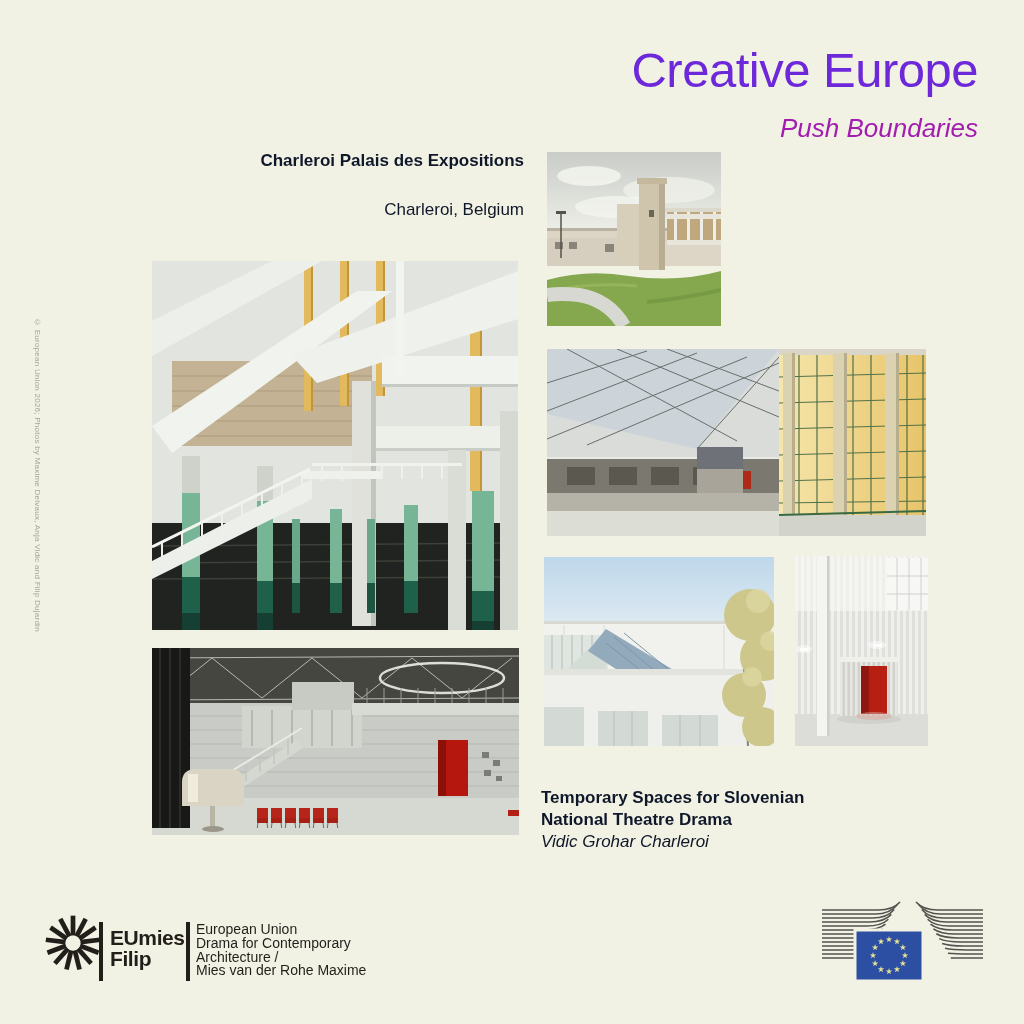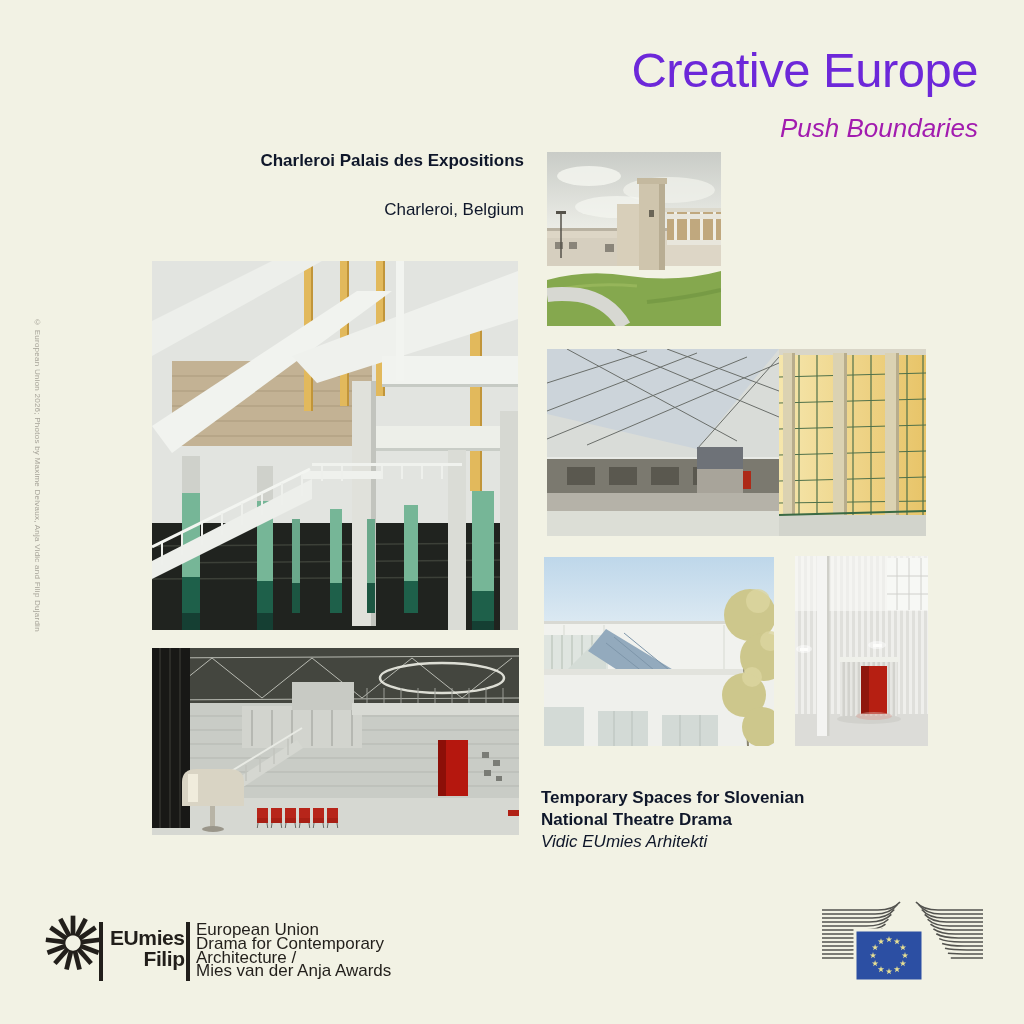--- a/index.html
+++ b/index.html
@@ -31,22 +31,22 @@
   #photo3{left:547px;top:349px;width:379px;height:187px;}
   #photo4{left:544px;top:557px;width:230px;height:189px;}
   #photo5{left:795px;top:556px;width:133px;height:190px;}
   #photo6{left:152px;top:648px;width:367px;height:187px;}
 
   
   .eumies-star{position:absolute;left:40px;top:910px;width:66px;height:66px;}
   .eumies-bar{position:absolute;width:4px;height:59px;top:922px;background:#221f1b;}
   #bar1{left:99px;} #bar2{left:186px;}
   .eumies-words{position:absolute;left:110px;top:927px;font-size:21px;line-height:21px;
-    font-weight:700;letter-spacing:-.4px;color:#221f1b;text-align:right;}
-  .eumies-tagline{position:absolute;left:196px;top:923px;font-size:17px;line-height:13.8px;color:#221f1b;}
+    font-weight:700;letter-spacing:-.4px;color:#221f1b;}
+  .eumies-tagline{position:absolute;left:196px;top:923px;font-size:14px;line-height:13.8px;color:#221f1b;}
 
   
   .eclogo{position:absolute;left:820px;top:900px;width:165px;height:90px;}
 </style>
 </head>
 <body>
 
 <div id="canvas">
 
   <div class="credit">© European Union 2026; Photos by Maxime Delvaux, Anja Vidic and Filip Dujardin</div>
@@ -464,21 +464,21 @@
       <path d="M30,158 L30,134 Q30,121 45,121 L77,121 Q92,121 92,134 L92,158 Z" fill="#d9d4c4"></path>
       <rect x="36" y="126" width="10" height="28" fill="#f0ecdc"></rect>
       <rect x="58" y="158" width="5" height="22" fill="#b8b4a6"></rect>
       <ellipse cx="61" cy="181" rx="11" ry="3" fill="#9a968a"></ellipse>
     </svg>
   </figure>
 
   <div class="proj proj-si">
     <div class="pname">Temporary Spaces for Slovenian</div>
     <div class="pname">National Theatre Drama</div>
-    <div class="parch">Vidic EUmies Arhitekti</div>
+    <div class="parch">Vidic Grohar Charleroi</div>
   </div>
 
   <svg class="eumies-star" viewBox="0 0 70 70">
     <g stroke="#221f1b" stroke-width="5">
       <line x1="35" y1="6" x2="35" y2="27"></line>
       <line x1="35" y1="6" x2="35" y2="27" transform="rotate(27.7 35 35)"></line>
       <line x1="35" y1="6" x2="35" y2="27" transform="rotate(55.4 35 35)"></line>
       <line x1="35" y1="6" x2="35" y2="27" transform="rotate(83.1 35 35)"></line>
       <line x1="35" y1="6" x2="35" y2="27" transform="rotate(110.8 35 35)"></line>
       <line x1="35" y1="6" x2="35" y2="27" transform="rotate(138.5 35 35)"></line>
@@ -494,21 +494,21 @@
   <div class="eumies-bar" id="bar1"></div>
   <div class="eumies-words">
     <div>EUmies</div>
     <div>Filip</div>
   </div>
   <div class="eumies-bar" id="bar2"></div>
   <div class="eumies-tagline">
     <div>European Union</div>
     <div>Drama for Contemporary</div>
     <div>Architecture /</div>
-    <div>Mies van der Anja Awards</div>
+    <div>Mies van der Rohe Maxime</div>
   </div>
 
   <svg class="eclogo" viewBox="0 0 165 90">
     <defs>
       <path id="ecstar" d="M0,-3.4 L0.76,-1.05 3.23,-1.05 1.24,0.4 2,2.75 0,1.3 -2,2.75 -1.24,0.4 -3.23,-1.05 -0.76,-1.05 Z"></path>
     </defs>
     <g stroke="#53534f" stroke-width="1.6" fill="none">
       <path d="M2,10 L58,10 Q73,10 80,2"></path>
       <path d="M2,14 L55.1,14 Q70.1,14 77.1,4.7"></path>
       <path d="M2,18 L52.2,18 Q67.2,18 74.2,9.5"></path>

